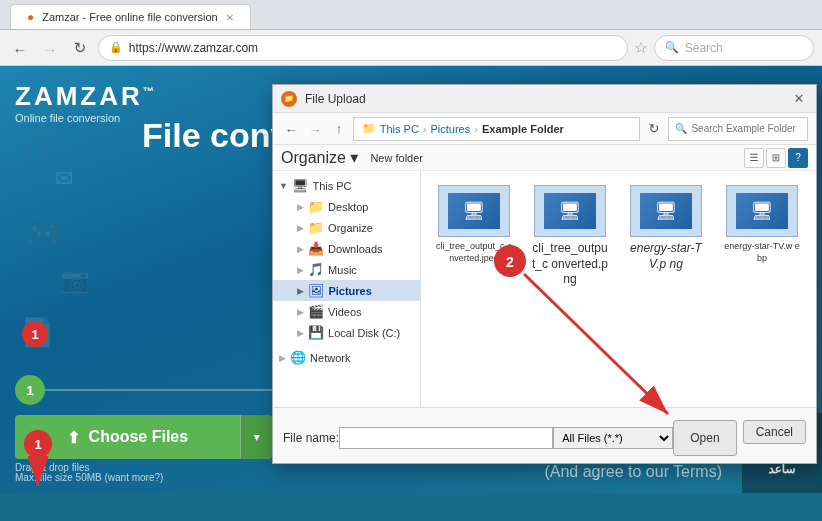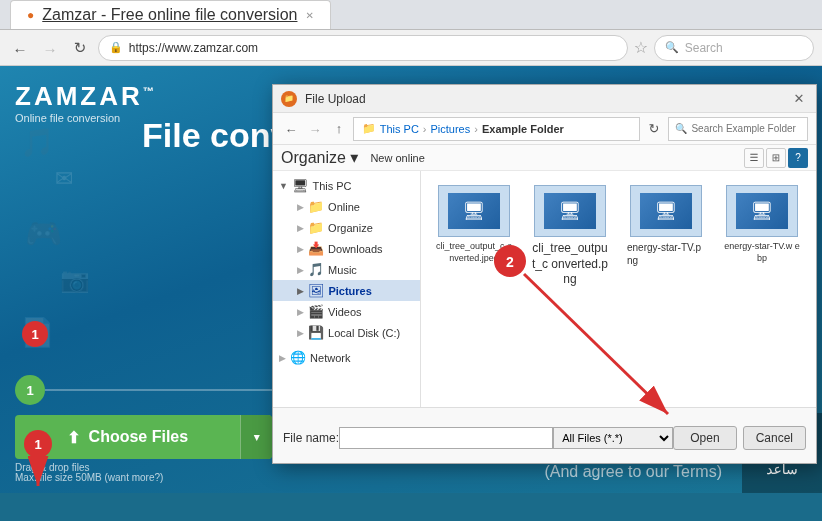--- a/index.html
+++ b/index.html
@@ -11,21 +11,21 @@
       position: relative;
       background: #1a6b8a;
     }
   </style>
 </head>
 <body>
 
 <div style="background:#dee1e6;height:30px;display:flex;align-items:flex-end;padding:0 10px;border-bottom:1px solid #bbb;">
   <div style="background:white;border:1px solid #ccc;border-bottom:none;padding:5px 16px;font-size:11px;color:#333;border-radius:4px 4px 0 0;display:flex;align-items:center;gap:8px;">
     <span style="color:#e06b20;font-size:12px;">●</span>
-    <span style="font-size:16px;text-decoration:underline;">Zamzar - Free online file conversion</span>
+    <span style="font-size:11px;">Zamzar - Free online file conversion</span>
     <span style="font-size:10px;color:#999;cursor:pointer;">✕</span>
   </div>
 </div>
 
 <div style="background:#f1f1f1;height:36px;display:flex;align-items:center;padding:0 8px;gap:6px;border-bottom:1px solid #ccc;">
   <button style="width:24px;height:24px;background:none;border:none;cursor:pointer;color:#555;font-size:15px;border-radius:50%;display:flex;align-items:center;justify-content:center;">←</button>
   <button style="width:24px;height:24px;background:none;border:none;cursor:pointer;color:#bbb;font-size:15px;border-radius:50%;display:flex;align-items:center;justify-content:center;">→</button>
   <button style="width:24px;height:24px;background:none;border:none;cursor:pointer;color:#555;font-size:15px;border-radius:50%;display:flex;align-items:center;justify-content:center;">↻</button>
   <div style="flex:1;height:26px;border:1px solid #ccc;border-radius:13px;background:white;display:flex;align-items:center;padding:0 10px;gap:6px;">
     <span style="color:#999;font-size:11px;">🔒</span>
@@ -104,21 +104,21 @@
     <span>Max. file size 50MB (want more?)</span>
   </div>
   <div style="position:absolute;bottom:12px;right:100px;font-size:16px;color:rgba(255,255,255,0.7);z-index:3;text-align:center;">
     <span>(And agree to our Terms)</span>
   </div>
 
   <div style="position:absolute;bottom:0;right:0;width:80px;height:80px;background:rgba(0,0,0,0.35);display:flex;align-items:center;justify-content:center;z-index:5;flex-direction:column;gap:2px;">
     <div style="width:40px;height:30px;background:#1a5580;border-radius:4px;display:flex;align-items:center;justify-content:center;">
       <span style="color:white;font-size:16px;font-weight:bold;">نیوز</span>
     </div>
-    <span style="color:white;font-size:14px;">ساعد</span>
+    <span style="color:white;font-size:12px;font-weight:bold;">ساعد</span>
   </div>
 
   <div style="position:absolute;top:18px;left:272px;width:545px;height:380px;background:white;border:1px solid #aaa;box-shadow:4px 4px 20px rgba(0,0,0,0.4);z-index:20;display:flex;flex-direction:column;">
 
     <div style="height:28px;background:#f0f0f0;border-bottom:1px solid #ddd;display:flex;align-items:center;padding:0 8px;gap:8px;">
       <div style="width:16px;height:16px;background:#e06b20;border-radius:50%;display:flex;align-items:center;justify-content:center;font-size:8px;color:white;">📁</div>
       <span style="font-size:12px;color:#333;flex:1;">File Upload</span>
       <button style="width:18px;height:18px;background:none;border:none;cursor:pointer;font-size:13px;color:#666;display:flex;align-items:center;justify-content:center;">✕</button>
     </div>
 
@@ -139,21 +139,21 @@
         <span style="color:#999;font-size:10px;">🔍</span>
         <input style="border: none; outline: none; font-size: 10px; width: 100%; color: rgb(153, 153, 153);" placeholder="Search Example Folder">
       </div>
     </div>
 
     <div style="height:26px;background:#fafafa;border-bottom:1px solid #e8e8e8;display:flex;align-items:center;padding:0 8px;gap:12px;">
       <button style="font-size:16px;color:#333;background:none;border:none;cursor:pointer;display:flex;align-items:center;gap:3px;">
         <span>Organize ▾</span>
       </button>
       <button style="font-size:11px;color:#333;background:none;border:none;cursor:pointer;">
-        <span>New online</span>
+        <span>New folder</span>
       </button>
       <div style="flex:1;"></div>
       <div style="display:flex;gap:2px;">
         <button style="width:20px;height:20px;background:none;border:1px solid #ccc;border-radius:2px;cursor:pointer;font-size:10px;display:flex;align-items:center;justify-content:center;color:#555;">☰</button>
         <button style="width:20px;height:20px;background:none;border:1px solid #ccc;border-radius:2px;cursor:pointer;font-size:10px;display:flex;align-items:center;justify-content:center;color:#555;">⊞</button>
         <button style="width:20px;height:20px;background:#1a6ba0;border:none;border-radius:2px;cursor:pointer;font-size:10px;display:flex;align-items:center;justify-content:center;color:white;">?</button>
       </div>
     </div>
 
     <div style="flex:1;display:flex;overflow:hidden;">
@@ -161,21 +161,21 @@
       <div style="width:148px;border-right:1px solid #e0e0e0;background:white;overflow-y:auto;padding:4px 0;">
 
         <div style="display:flex;align-items:center;gap:4px;padding:3px 6px;font-size:11px;color:#333;cursor:pointer;">
           <span style="font-size:9px;color:#666;">▼</span>
           <span style="font-size:13px;">🖥</span>
           <span>This PC</span>
         </div>
         <div style="display:flex;align-items:center;gap:4px;padding:3px 6px 3px 24px;font-size:11px;color:#333;cursor:pointer;">
           <span style="font-size:9px;color:#aaa;">▶</span>
           <span style="font-size:13px;">📁</span>
-          <span>Online</span>
+          <span>Desktop</span>
         </div>
         <div style="display:flex;align-items:center;gap:4px;padding:3px 6px 3px 24px;font-size:11px;color:#333;cursor:pointer;">
           <span style="font-size:9px;color:#aaa;">▶</span>
           <span style="font-size:13px;">📁</span>
           <span>Organize</span>
         </div>
         <div style="display:flex;align-items:center;gap:4px;padding:3px 6px 3px 24px;font-size:11px;color:#333;cursor:pointer;">
           <span style="font-size:9px;color:#aaa;">▶</span>
           <span style="font-size:13px;">📥</span>
           <span>Downloads</span>
@@ -226,21 +226,21 @@
           </div>
           <span style="font-size:12px;color:#333;text-align:center;word-break:break-all;line-height:1.3;">cli_tree_output_c onverted.png</span>
         </div>
 
         <div style="width:86px;display:flex;flex-direction:column;align-items:center;gap:4px;cursor:pointer;padding:4px;border-radius:3px;">
           <div style="width:72px;height:52px;background:#c8ddf0;border:1px solid #90b0d0;display:flex;align-items:center;justify-content:center;overflow:hidden;">
             <div style="width:52px;height:36px;background:linear-gradient(135deg,#4080c0,#2060a0);display:flex;align-items:center;justify-content:center;">
               <span style="color:white;font-size:18px;">🖥</span>
             </div>
           </div>
-          <span style="font-size:10px;color:#333;text-align:left;word-break:break-all;line-height:1.3;">energy-star-TV.p ng</span>
+          <span style="font-size:12px;color:#333;text-align:center;word-break:break-all;line-height:1.3;font-style:italic;">energy-star-TV.p ng</span>
         </div>
 
         <div style="width:86px;display:flex;flex-direction:column;align-items:center;gap:4px;cursor:pointer;padding:4px;border-radius:3px;">
           <div style="width:72px;height:52px;background:#c8ddf0;border:1px solid #90b0d0;display:flex;align-items:center;justify-content:center;overflow:hidden;">
             <div style="width:52px;height:36px;background:linear-gradient(135deg,#4080c0,#2060a0);display:flex;align-items:center;justify-content:center;">
               <span style="color:white;font-size:18px;">🖥</span>
             </div>
           </div>
           <span style="font-size:9px;color:#333;text-align:center;word-break:break-all;line-height:1.3;">energy-star-TV.w ebp</span>
         </div>
@@ -249,21 +249,21 @@
     </div>
 
     <div style="height:56px;border-top:1px solid #ddd;background:#f8f8f8;display:flex;align-items:center;padding:0 10px;gap:8px;flex-wrap:wrap;">
       <div style="width:100%;display:flex;align-items:center;gap:0;margin-top:4px;">
         <label style="font-size:12px;color:#333;white-space:nowrap;">File name:</label>
         <input type="text" style="flex: 1 1 0%; height: 22px; border: 1px solid rgb(170, 170, 170); padding: 0px 6px; font-size: 11px;">
         <select style="width:120px;height:22px;border:1px solid #aaa;font-size:11px;padding:0 4px;">
           <option>All Files (*.*)</option>
         </select>
         <div style="display:flex;gap:6px;">
-          <button style="height:24px;padding:0 16px;background:#e8e8e8;border:1px solid #aaa;border-radius:3px;font-size:12px;cursor:pointer;color:#333;">
+          <button style="height:36px;padding:0 16px;background:#e8e8e8;border:1px solid #aaa;border-radius:3px;font-size:12px;cursor:pointer;color:#333;">
             <span>Open</span>
           </button>
           <button style="height:24px;padding:0 12px;background:#e8e8e8;border:1px solid #aaa;border-radius:3px;font-size:12px;cursor:pointer;color:#333;">
             <span>Cancel</span>
           </button>
         </div>
       </div>
     </div>
 
   </div>

